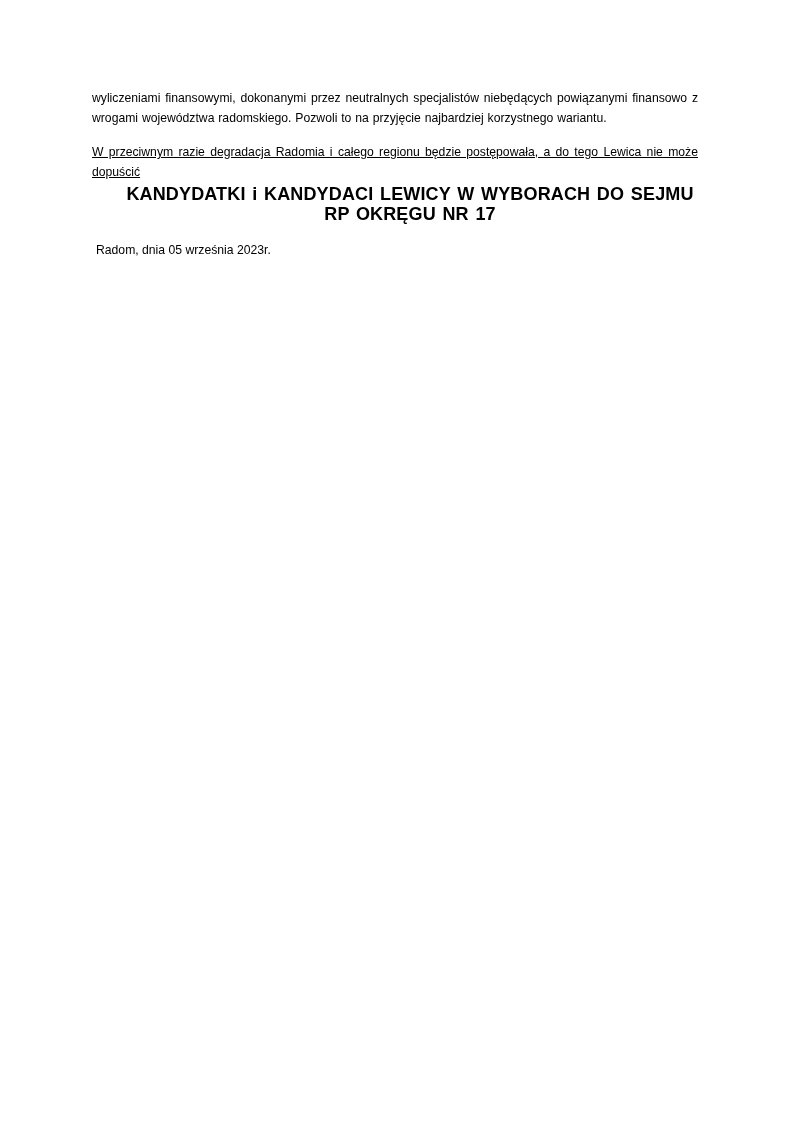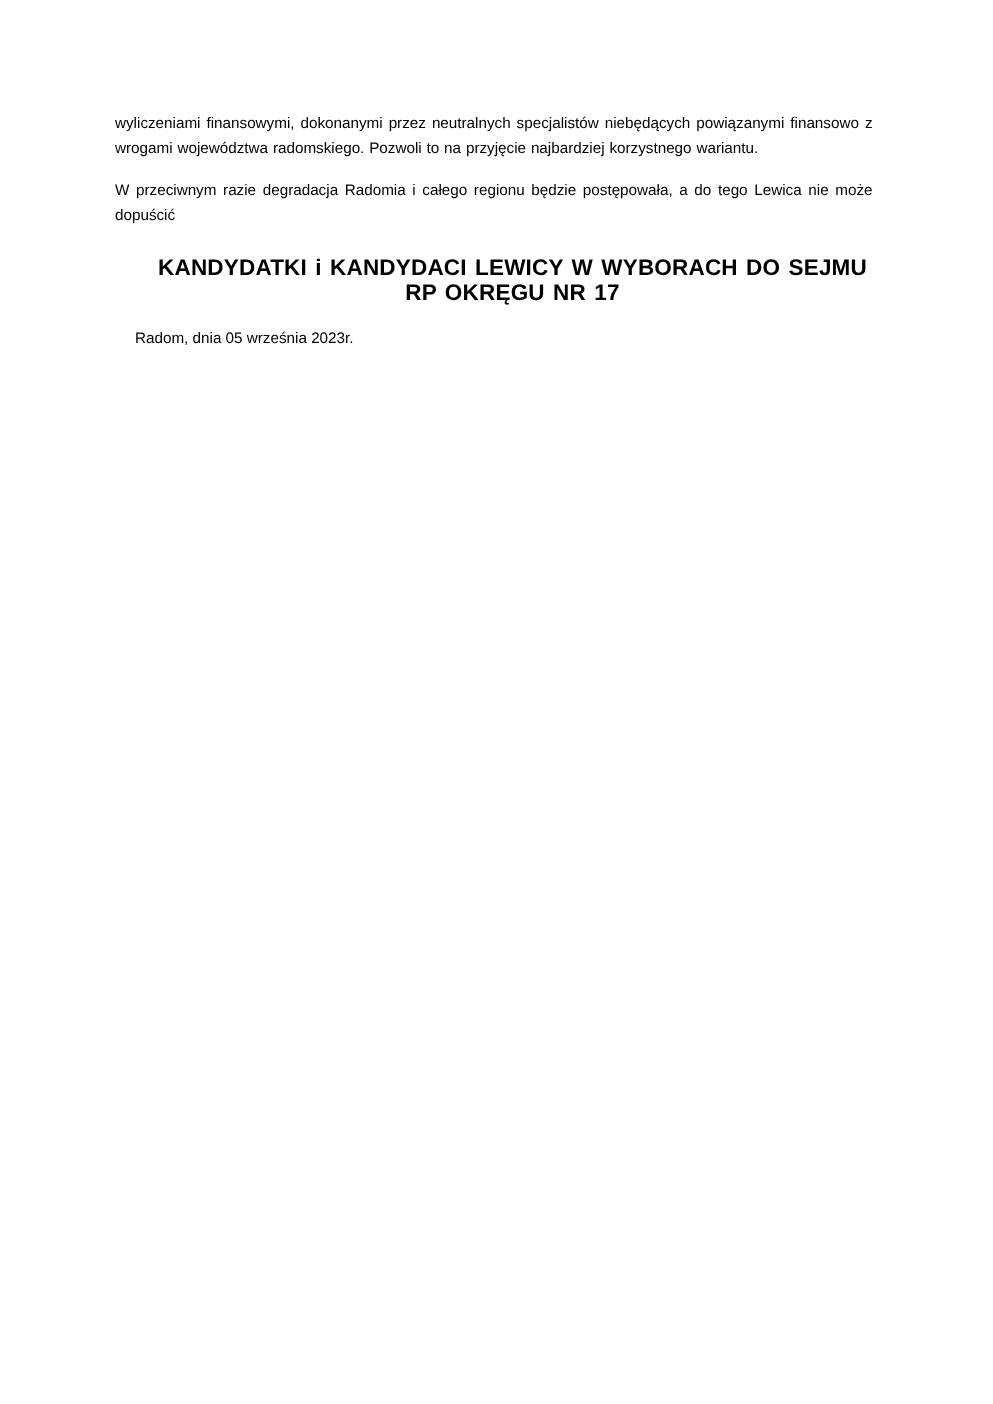--- a/index.html
+++ b/index.html
@@ -31,34 +31,35 @@
     width: 606px;
   }
   p.para {
     margin: 0 0 14px 0;
     font-size: 12.2px;
     line-height: 20px;
     text-align: justify;
     word-spacing: 0.5px;
   }
   p.para.last-block {
-    margin-bottom: 22px;
+    margin-bottom: 2px;
+    text-decoration: underline;
   }
   .heading {
     margin: 0 0 16px 0;
     font-size: 18px;
     line-height: 20px;
     font-weight: bold;
     text-align: center;
     letter-spacing: 0.15px;
     word-spacing: 1.5px;
     padding-left: 30px;
   }
   .dateline {
-    margin: 16px;
+    margin: 4px;
     font-size: 12.2px;
     line-height: 20px;
     text-align: left;
   }
   .page-number {
     position: absolute;
     left: 0;
     top: 1040px;
     width: 706px;
     text-align: right;

